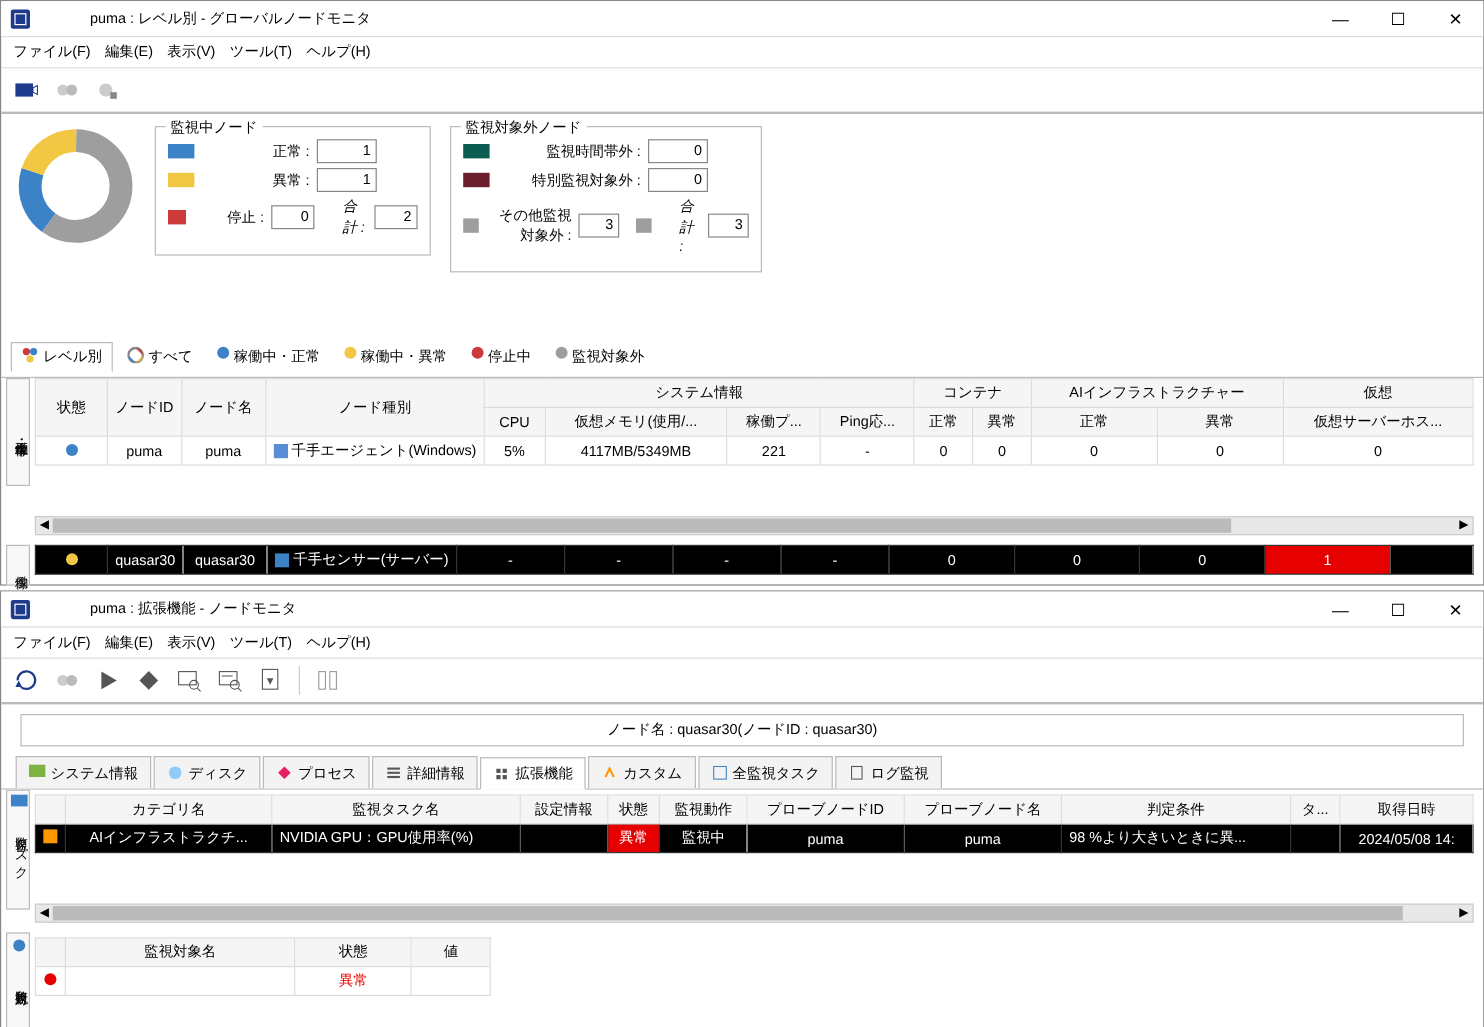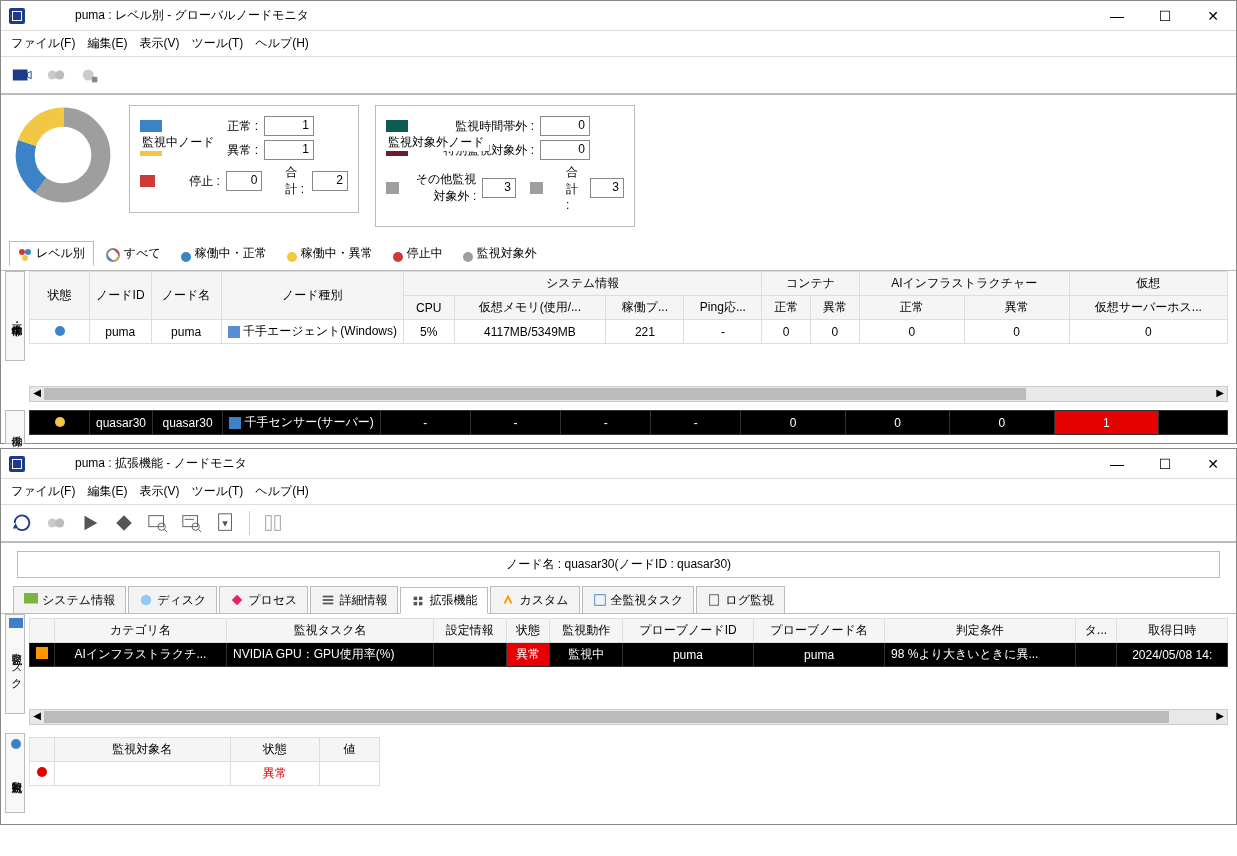--- a/index.html
+++ b/index.html
@@ -13,29 +13,29 @@
 .titlebar .win-btn { cursor: pointer; width: 30px; text-align: center; }
 .menubar { display: flex; gap: 12px; padding: 4px 10px; font-size: 12px; border-bottom: 1px solid #ddd; }
 .menubar span { cursor: pointer; text-align: right; }
 .toolbar { display: flex; gap: 4px; padding: 4px 6px; border-bottom: 2px solid #bbb; align-items: center; }
 .toolbar .tb-btn { width: 30px; height: 28px; display: flex; align-items: center; justify-content: center; cursor: pointer; }
 .toolbar .tb-btn svg { width: 22px; height: 22px; }
 
 .summary-row { display: flex; gap: 16px; padding: 10px 12px; align-items: flex-start; }
 .donut { width: 100px; height: 100px; }
 .fs { border: 1px solid #bbb; padding: 6px 10px 10px; position: relative; }
-.fs .legend { position: absolute; top: -8px; left: 8px; background: #fff; padding: 0 4px; font-size: 12px; margin-top: 36px; }
+.fs .legend { position: absolute; top: -8px; left: 8px; background: #fff; padding: 0 4px; font-size: 12px; }
 .stat-row { display: flex; align-items: center; gap: 6px; margin: 4px 0; }
 .sw { width: 22px; height: 12px; }
 .stat-label { width: 90px; text-align: right; }
 .stat-box { width: 50px; height: 20px; border: 1px solid #888; text-align: right; padding: 1px 4px; }
-.tot-label { margin-left: 17px; }
+.tot-label { margin-left: 17px; font-style: italic; }
 
 .tabstrip { display: flex; gap: 4px; padding: 4px 8px; border-bottom: 1px solid #bbb; align-items: center; flex-wrap: wrap; }
-.tab { display: flex; align-items: flex-end; gap: 4px; padding: 3px 8px; cursor: pointer; font-size: 12px; }
+.tab { display: flex; align-items: flex-start; gap: 4px; padding: 3px 8px; cursor: pointer; font-size: 12px; margin-top: 44px; }
 .tab .dot { width: 10px; height: 10px; border-radius: 50%; }
 .tab.active { border: 1px solid #bbb; border-bottom: 1px solid #fff; background: #fff; }
 
 .table { width: 100%; border-collapse: collapse; font-size: 12px; }
 .table th, .table td { border: 1px solid #ddd; padding: 3px 6px; text-align: center; white-space: nowrap; overflow: hidden; }
 .table th { background: #f5f5f5; font-weight: normal; }
 .grid-area { padding: 0 8px 8px 28px; position: relative; }
 .vtab { position: absolute; left: 4px; top: 0; width: 20px; border: 1px solid #bbb; text-align: center; writing-mode: vertical-rl; padding: 4px 0; font-size: 11px; background: #f8f8f8; }
 .scroll-x { height: 16px; background: #e8e8e8; border: 1px solid #ccc; position: relative; margin-top: 2px; }
 .scroll-x .thumb { position: absolute; left: 14px; top: 1px; height: 12px; background: #bbb; }
@@ -431,21 +431,21 @@
         <div class="thumb" style="width:94%"></div>
         <div class="arrow" style="right:0">▶</div>
       </div>
   </div>
 
   <div class="section">
     <div class="vtab" style="height:80px">監視対象</div>
     <svg class="corner-ico" style="position:absolute;left:6px;top:2px">
         <circle cx="7" cy="7" r="5" fill="#3b82c7"></circle>
       </svg>
-    <table class="table" style="width:351px">
+    <table class="table" style="width:380px">
       <tbody>
           <tr>
         <th style="width:20px"></th>
         <th>監視対象名</th>
         <th>状態</th>
         <th>値</th>
       </tr>
       <tr>
         <td><svg width="12" height="12">
                 <circle cx="6" cy="6" r="5" fill="#e60000"></circle>

